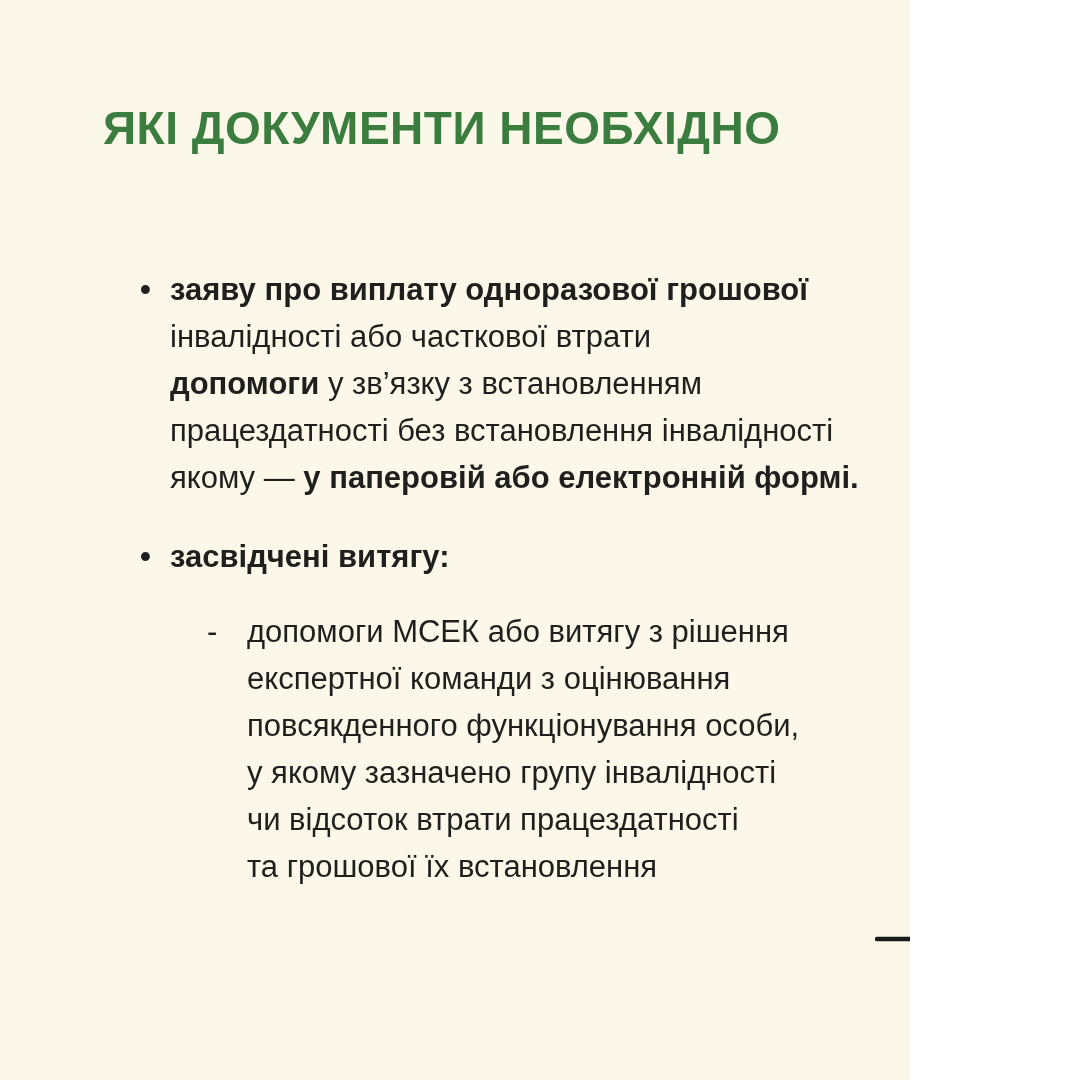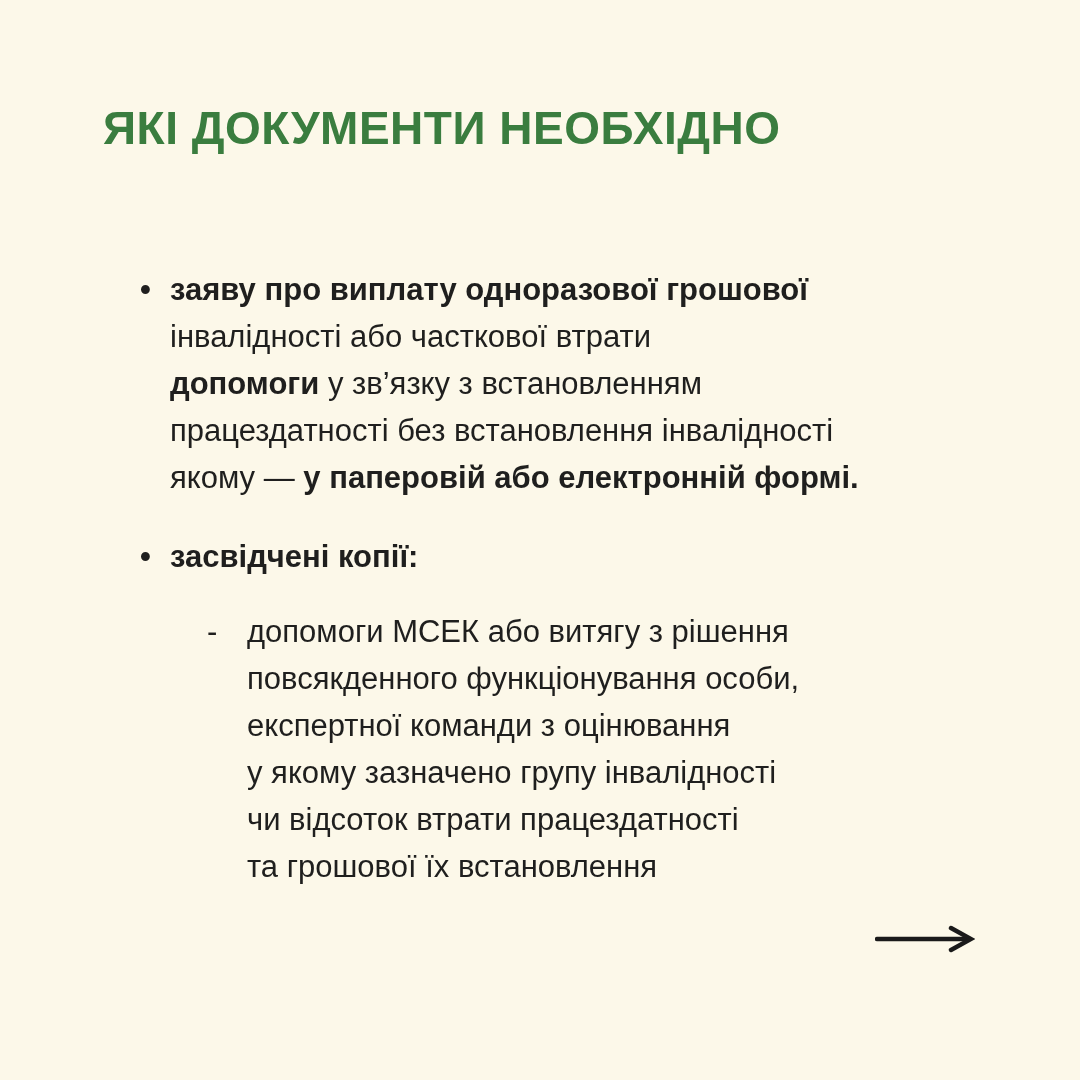--- a/index.html
+++ b/index.html
@@ -7,21 +7,21 @@
     margin: 0;
     padding: 0;
   }
   body {
     width: 1080px;
     height: 1080px;
     font-family: "Liberation Sans", "DejaVu Sans", sans-serif;
   }
   .card {
     position: relative;
-    width: 1080px;
+    width: 910px;
     height: 1080px;
     background: #FCF8E9;
     overflow: hidden;
   }
   .heading {
     position: absolute;
     left: 103px;
     top: 98px;
     font-size: 46px;
     font-weight: 700;
@@ -95,31 +95,31 @@
         <div><span>інвалідності або часткової втрати</span></div>
         <div><span class="b">допомоги</span><span> у зв’язку з встановленням</span></div>
         <div><span>працездатності без встановлення інвалідності</span></div>
         <div><span>якому — </span><span class="b">у паперовій або електронній формі.</span></div>
       </div>
     </div>
 
     <div class="bullet-item item-2">
       <span class="marker">•</span>
       <div class="text">
-        <div><span class="b">засвідчені копії:</span></div>
+        <div><span class="b">засвідчені витягу:</span></div>
       </div>
     </div>
 
     <div class="sub-list">
       <div class="sub-item">
         <span class="dash">-</span>
         <div class="text">
           <div>допомоги МСЕК або витягу з рішення</div>
+          <div>експертної команди з оцінювання</div>
           <div>повсякденного функціонування особи,</div>
-          <div>експертної команди з оцінювання</div>
           <div>у якому зазначено групу інвалідності</div>
           <div>чи відсоток втрати працездатності</div>
           <div>та грошової їх встановлення</div>
         </div>
       </div>
     </div>
 
   </div>
 
   <div class="arrow">

